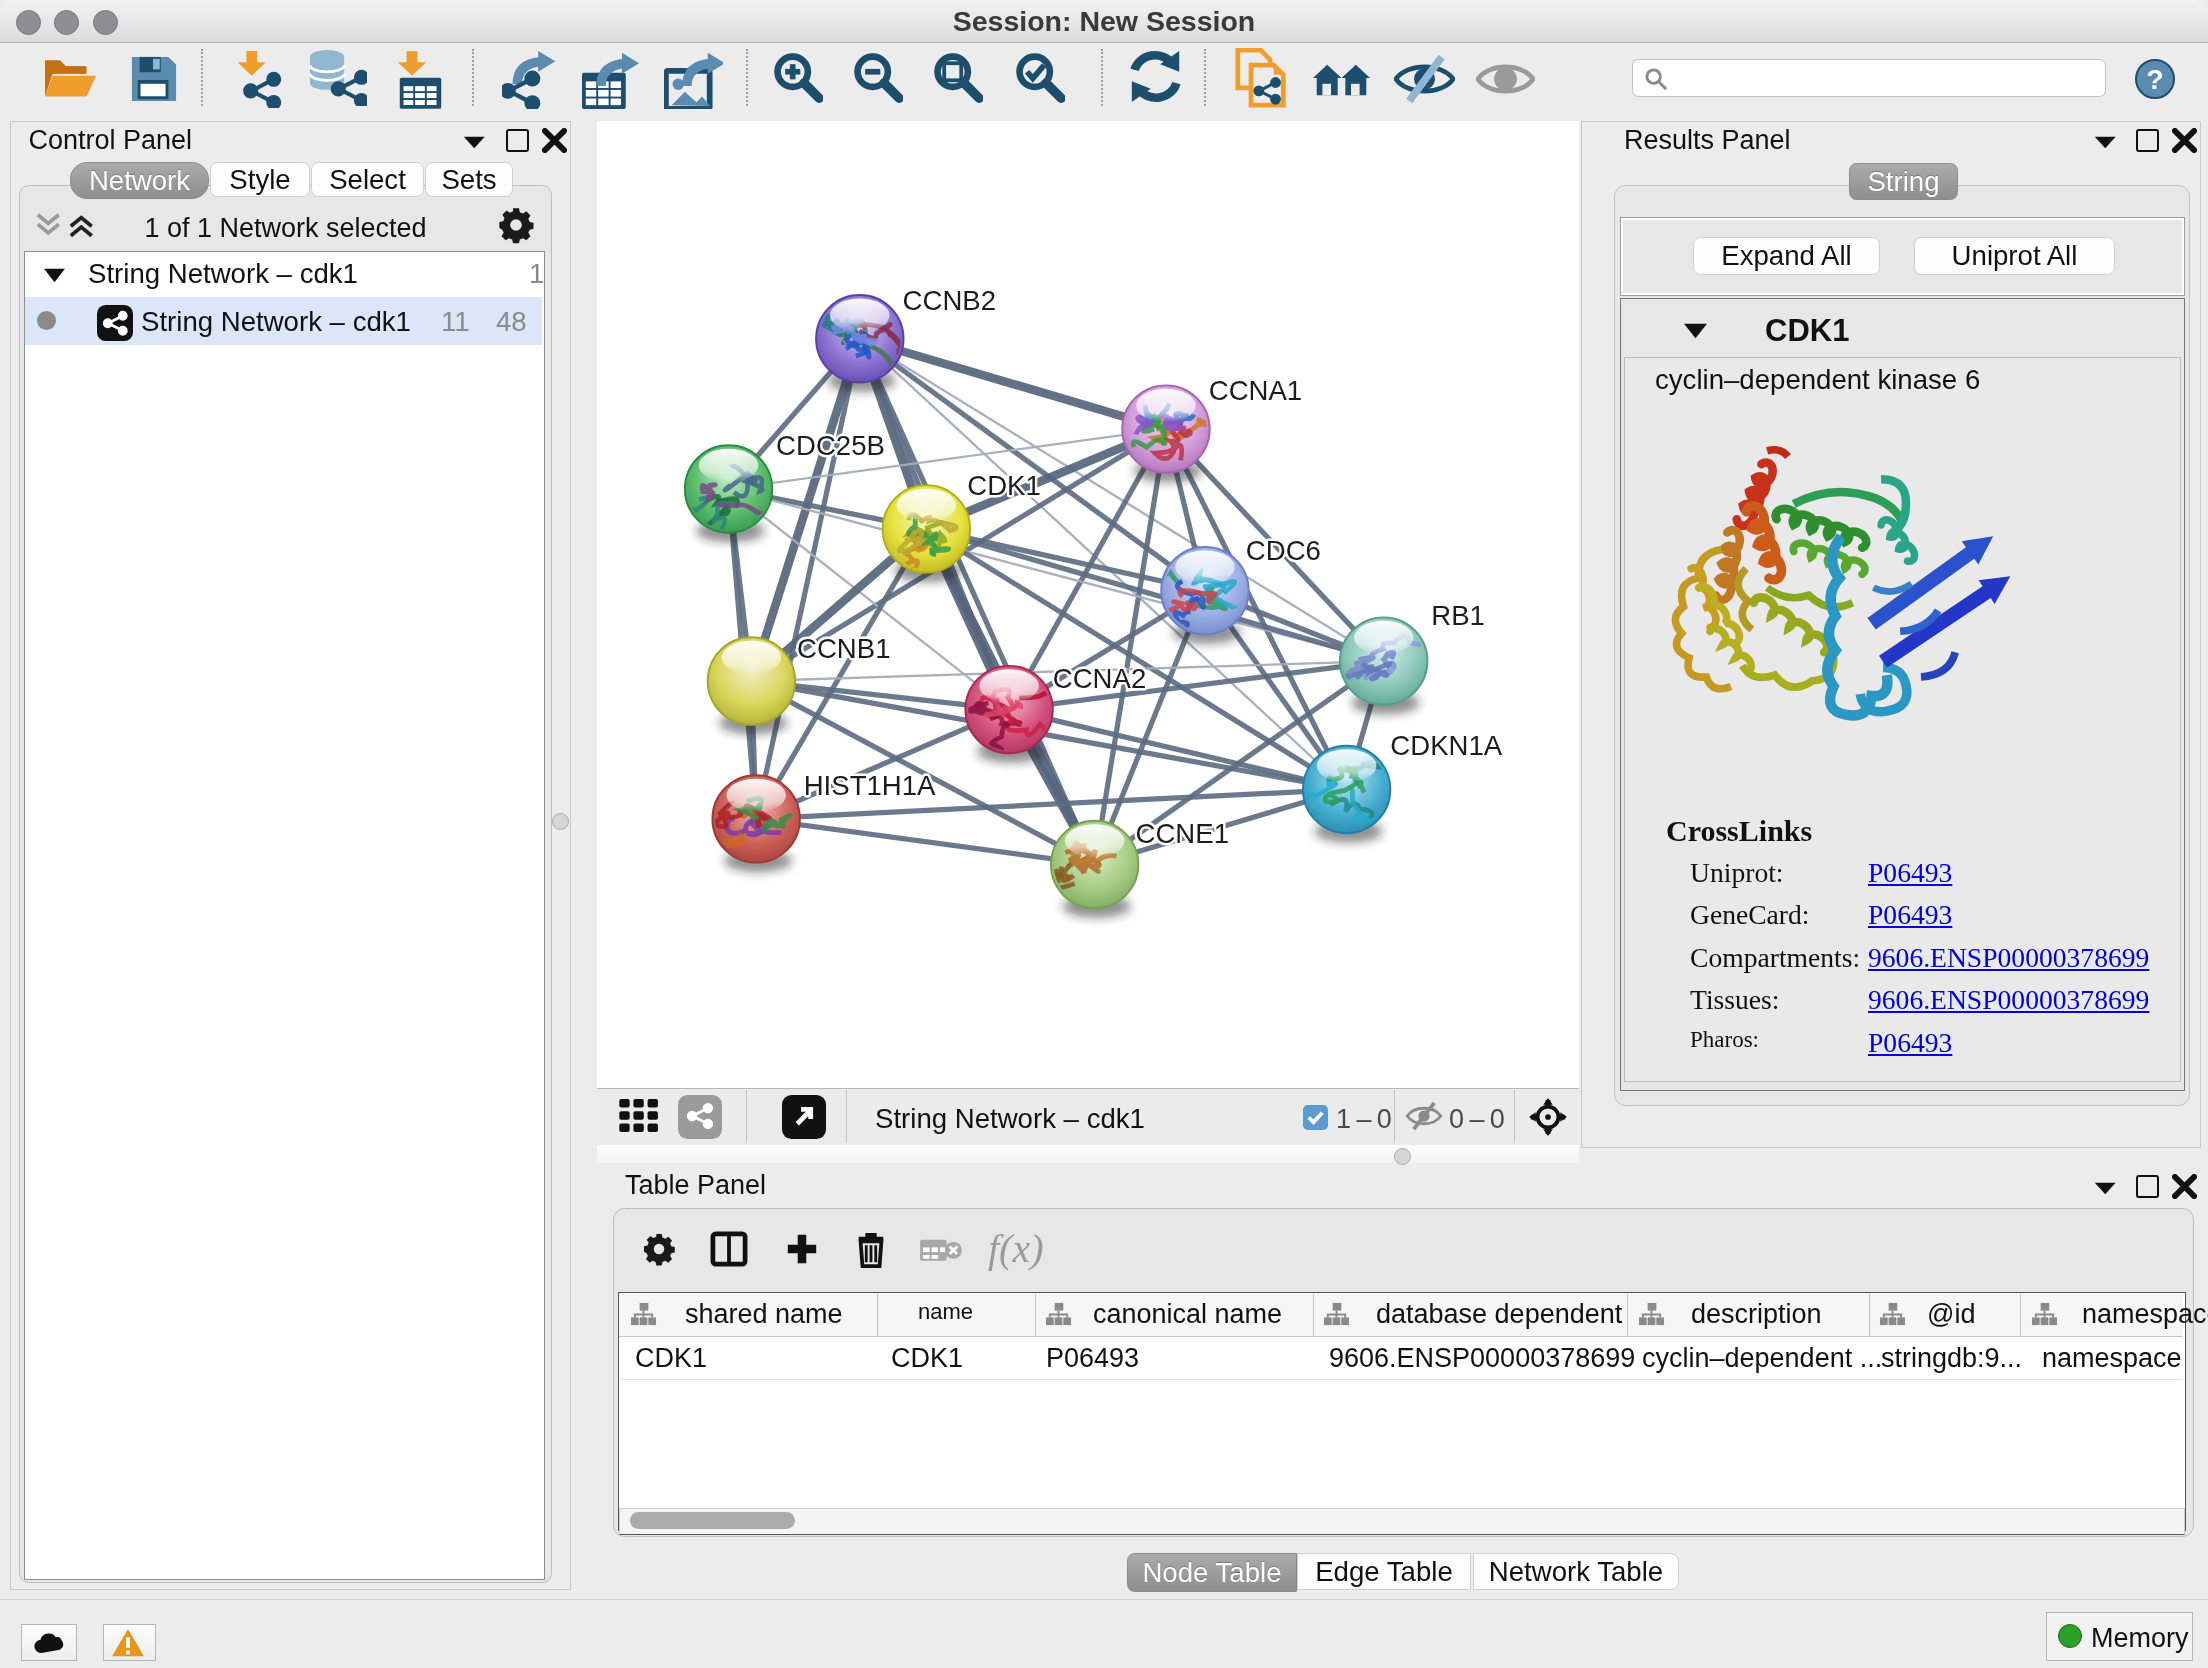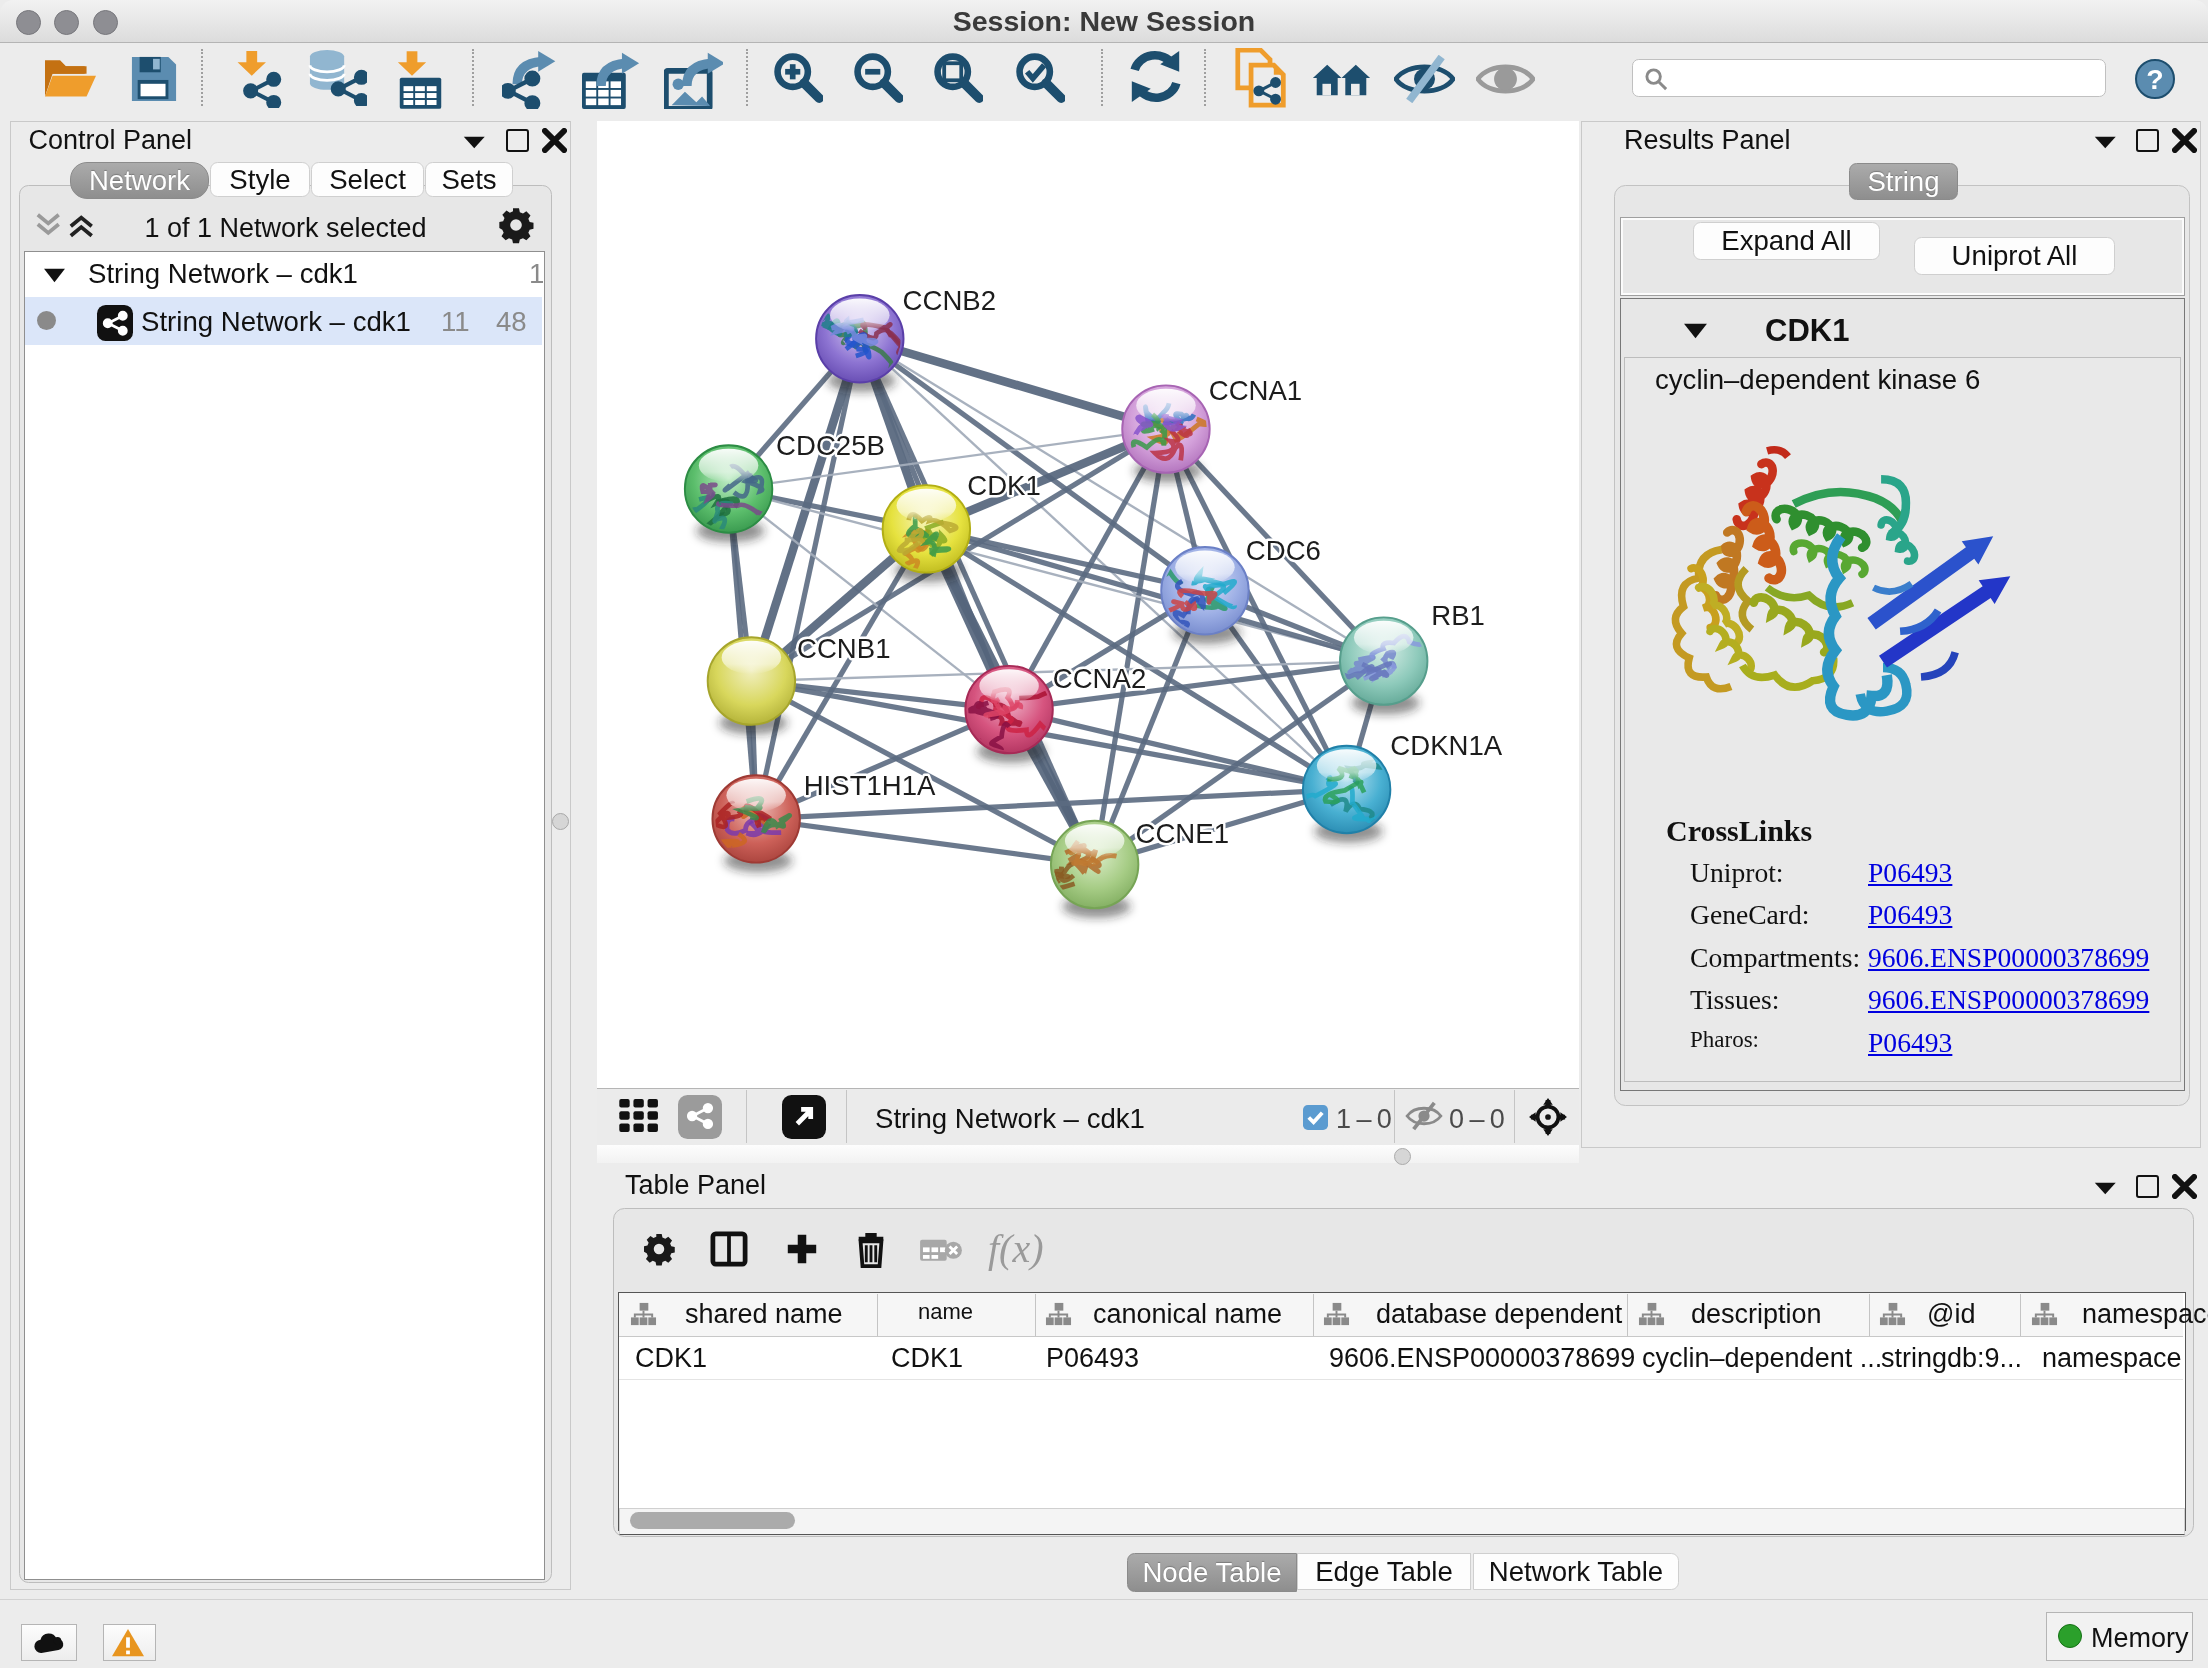--- a/index.html
+++ b/index.html
@@ -560,21 +560,21 @@
 <svg class="abs" style="left:2091px;top:131px;" width="28.5" height="21" viewBox="0 0 30 22">
     <path d="M4 6 h22 l-11 12 z" fill="#111"></path>
   </svg>
 <div class="abs" style="left:2136px;top:129px;width:19px;height:19px;border:2.9px solid #111;border-radius:2.9px;"></div>
 <svg class="abs" style="left:2172px;top:128px;" width="25" height="25" viewBox="0 0 26 26">
     <path d="M3 3 L23 23 M23 3 L3 23" stroke="#111" stroke-width="6" stroke-linecap="round"></path>
   </svg>
 <div class="gtab sel" style="left:1849px;top:163px;width:107px;height:35px;line-height:35px;">String</div>
 <div class="abs" style="left:1614px;top:185px;width:574px;height:919px;background:#e7e7e7;border:1px solid #c2c2c2;border-radius:11.4px;"></div>
 <div class="abs" style="left:1620px;top:217px;width:563px;height:77px;background:#e7e7e7;border:1px solid #9f9f9f;box-shadow:inset 0 0 0 1.9px #fcfcfc;"></div>
-<div class="hbtn" style="left:1693px;top:222px;width:185px;height:36px;line-height:36px;">Expand All</div>
+<div class="hbtn" style="left:1693px;top:237px;width:185px;height:36px;line-height:36px;">Expand All</div>
 <div class="hbtn" style="left:1914px;top:237px;width:199px;height:36px;line-height:36px;">Uniprot All</div>
 <div class="abs" style="left:1620px;top:298px;width:563px;height:791px;background:#e7e7e7;border:1px solid #777;"></div>
 <svg class="abs" style="left:1682px;top:321px" width="27" height="21" viewBox="0 0 28 22">
     <path d="M2 3 h24 l-12 15 z" fill="#111"></path>
   </svg>
 <div class="abs" style="left:1765px;top:313px;font-size:31px;font-weight:bold;color:#111;">CDK1</div>
 <div class="abs" style="left:1624px;top:357px;width:555px;height:723px;background:#e9e9e9;border:1px solid #bdbdbd;"></div>
 <div class="abs" style="left:1655px;top:364px;font-size:27.6px;color:#111;">cyclin–dependent kinase 6</div>
 <svg class="abs" style="left:1655px;top:445px" width="380" height="328" viewBox="0 0 400 345">
     <path d="M118 6 q14 -4 22 6" fill="none" stroke="#c22a1a" stroke-width="8"></path>

